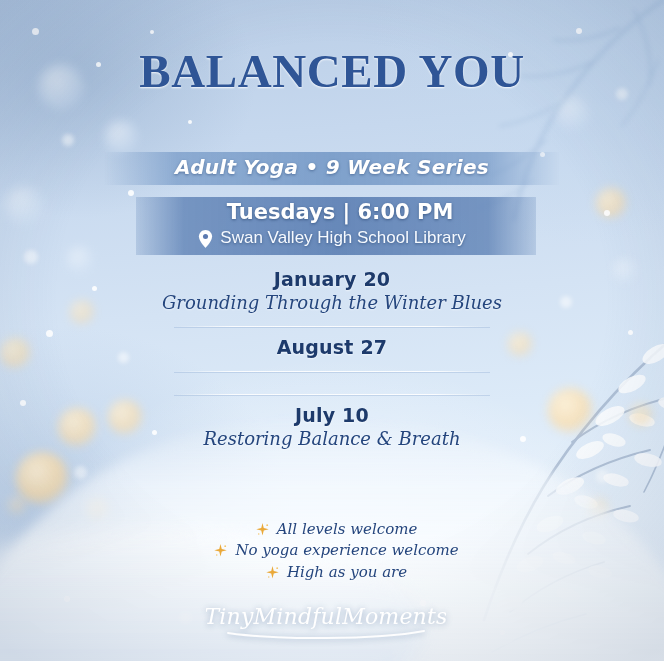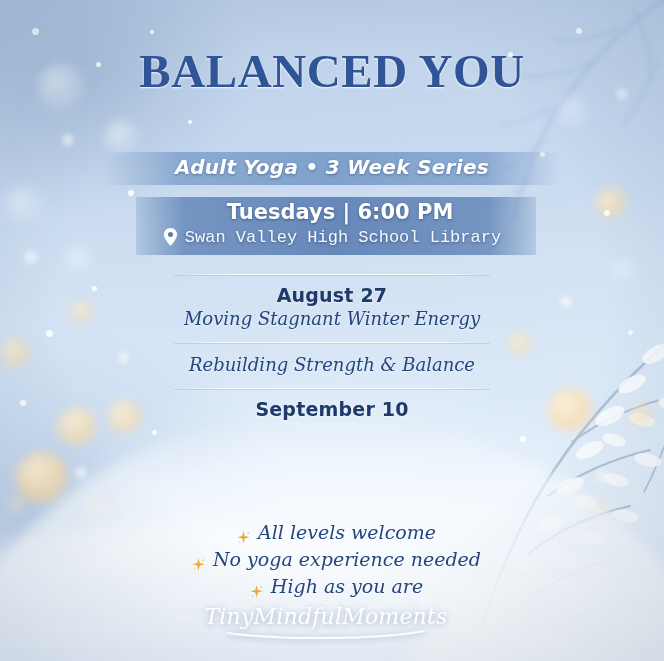--- a/index.html
+++ b/index.html
@@ -66,43 +66,43 @@
     background:linear-gradient(90deg,rgba(96,132,182,.25) 0%,rgba(92,128,180,.78) 12%,rgba(86,122,176,.86) 50%,rgba(92,128,180,.78) 88%,rgba(96,132,182,.25) 100%);
   }
   .info-time{
     position:absolute;left:0;right:0;top:200px;text-align:center;
     font-family:"DejaVu Sans", sans-serif;font-weight:700;font-size:21px;color:#fff;
     text-shadow:0 1px 3px rgba(30,58,100,.6);
     padding-left:16px;
   }
   .info-loc{
     position:absolute;left:0;right:0;top:228px;text-align:center;
-    font-family:Liberation Mono, monospace;font-size:17px;color:#f6faff;
+    font-family:Liberation Sans, sans-serif;font-size:17px;color:#f6faff;
     text-shadow:0 1px 3px rgba(30,58,100,.6);
-    display:flex;align-items:flex-start;justify-content:center;gap:7px;
+    display:flex;align-items:flex-end;justify-content:center;gap:7px;
   }
   .pin-icon{display:inline-block;width:15px;height:18px;}
   .sessions{position:absolute;left:0;right:0;top:265px;}
   .session{text-align:center;padding:3px 0 4px;}
   .session .date{
     font-family:"DejaVu Sans", sans-serif;font-weight:700;font-size:19px;color:#1d3a6b;
     letter-spacing:.2px;text-shadow:0 1px 2px rgba(255,255,255,.6);
   }
   .session .desc{
     font-family:"DejaVu Serif", serif;font-style:italic;font-size:18px;color:#24457d;
     margin-top:2px;text-shadow:0 1px 2px rgba(255,255,255,.55);
   }
   .divider{
     width:316px;height:1px;margin:9px auto 6px;
     background:linear-gradient(90deg,rgba(255,255,255,0),rgba(255,255,255,.85) 18%,rgba(255,255,255,.9) 82%,rgba(255,255,255,0));
     box-shadow:0 1px 0 rgba(140,170,210,.35);
   }
   .perks{position:absolute;left:0;right:0;top:519px;text-align:center;}
   .perk{
-    font-family:"DejaVu Serif", serif;font-style:italic;font-size:19px;color:#24457d;
+    font-family:"DejaVu Serif", serif;font-style:italic;font-size:15px;color:#24457d;
     line-height:1.42;display:flex;align-items:center;justify-content:center;gap:7px;
     text-shadow:0 1px 2px rgba(255,255,255,.6);
     padding-left:8px;
   }
   .sparkle{display:inline-block;width:15px;height:15px;flex:none;}
   .logo{position:absolute;left:0;right:12px;top:598px;text-align:center;}
   .logo svg{filter:drop-shadow(0 1px 3px rgba(60,95,140,.45));}
 </style>
 </head>
 <body>
@@ -217,47 +217,50 @@
     <div class="vignette"></div>
   </div>
 
   <div id="content">
 
     <div class="title">
       <span class="l2">BALANCED YOU</span>
     </div>
 
     <div class="subtitle-band"></div>
-    <div class="subtitle">Adult Yoga • 3 Week Series</div>
+    <div class="subtitle">Adult Yoga • 9 Week Series</div>
 
     <div class="info-band"></div>
     <div class="info-time">Tuesdays | 6:00 PM</div>
     <div class="info-loc">
       <span class="pin-icon">
         <svg viewBox="0 0 24 30" width="15" height="18">
           <path d="M12 0C5.9 0 1 4.9 1 11c0 7.9 11 19 11 19s11-11.1 11-19c0-6.1-4.9-11-11-11z" fill="#ffffff"></path>
           <circle cx="12" cy="11" r="4.2" fill="#5c7ab0"></circle>
         </svg>
       </span>
       <span>Swan Valley High School Library</span>
     </div>
 
     <div class="sessions">
+      <div class="session">
+        <div class="date">January 20</div>
+        <div class="desc">Grounding Through the Winter Blues</div>
+      </div>
       <div class="divider"></div>
       <div class="session">
         <div class="date">August 27</div>
-        <div class="desc">Moving Stagnant Winter Energy</div>
       </div>
       <div class="divider"></div>
       <div class="session">
-        <div class="desc">Rebuilding Strength &amp; Balance</div>
       </div>
       <div class="divider"></div>
       <div class="session">
-        <div class="date">September 10</div>
+        <div class="date">July 10</div>
+        <div class="desc">Restoring Balance &amp; Breath</div>
       </div>
     </div>
 
     <div class="perks">
       <div class="perk">
         <span class="sparkle">
           <svg viewBox="0 0 24 24" width="15" height="15">
             <path d="M12 1.5 L14 9.5 L22 11.6 L14 13.7 L12 21.7 L10 13.7 L2 11.6 L10 9.5 Z" fill="#eaa93a"></path>
             <circle cx="19.5" cy="5" r="1.5" fill="#f3c56b"></circle>
             <circle cx="6" cy="19" r="1.2" fill="#f3c56b"></circle>
@@ -266,21 +269,21 @@
         <span>All levels welcome</span>
       </div>
       <div class="perk">
         <span class="sparkle">
           <svg viewBox="0 0 24 24" width="15" height="15">
             <path d="M12 1.5 L14 9.5 L22 11.6 L14 13.7 L12 21.7 L10 13.7 L2 11.6 L10 9.5 Z" fill="#eaa93a"></path>
             <circle cx="19.5" cy="5" r="1.5" fill="#f3c56b"></circle>
             <circle cx="6" cy="19" r="1.2" fill="#f3c56b"></circle>
           </svg>
         </span>
-        <span>No yoga experience needed</span>
+        <span>No yoga experience welcome</span>
       </div>
       <div class="perk">
         <span class="sparkle">
           <svg viewBox="0 0 24 24" width="15" height="15">
             <path d="M12 1.5 L14 9.5 L22 11.6 L14 13.7 L12 21.7 L10 13.7 L2 11.6 L10 9.5 Z" fill="#eaa93a"></path>
             <circle cx="19.5" cy="5" r="1.5" fill="#f3c56b"></circle>
             <circle cx="6" cy="19" r="1.2" fill="#f3c56b"></circle>
           </svg>
         </span>
         <span>High as you are</span>

